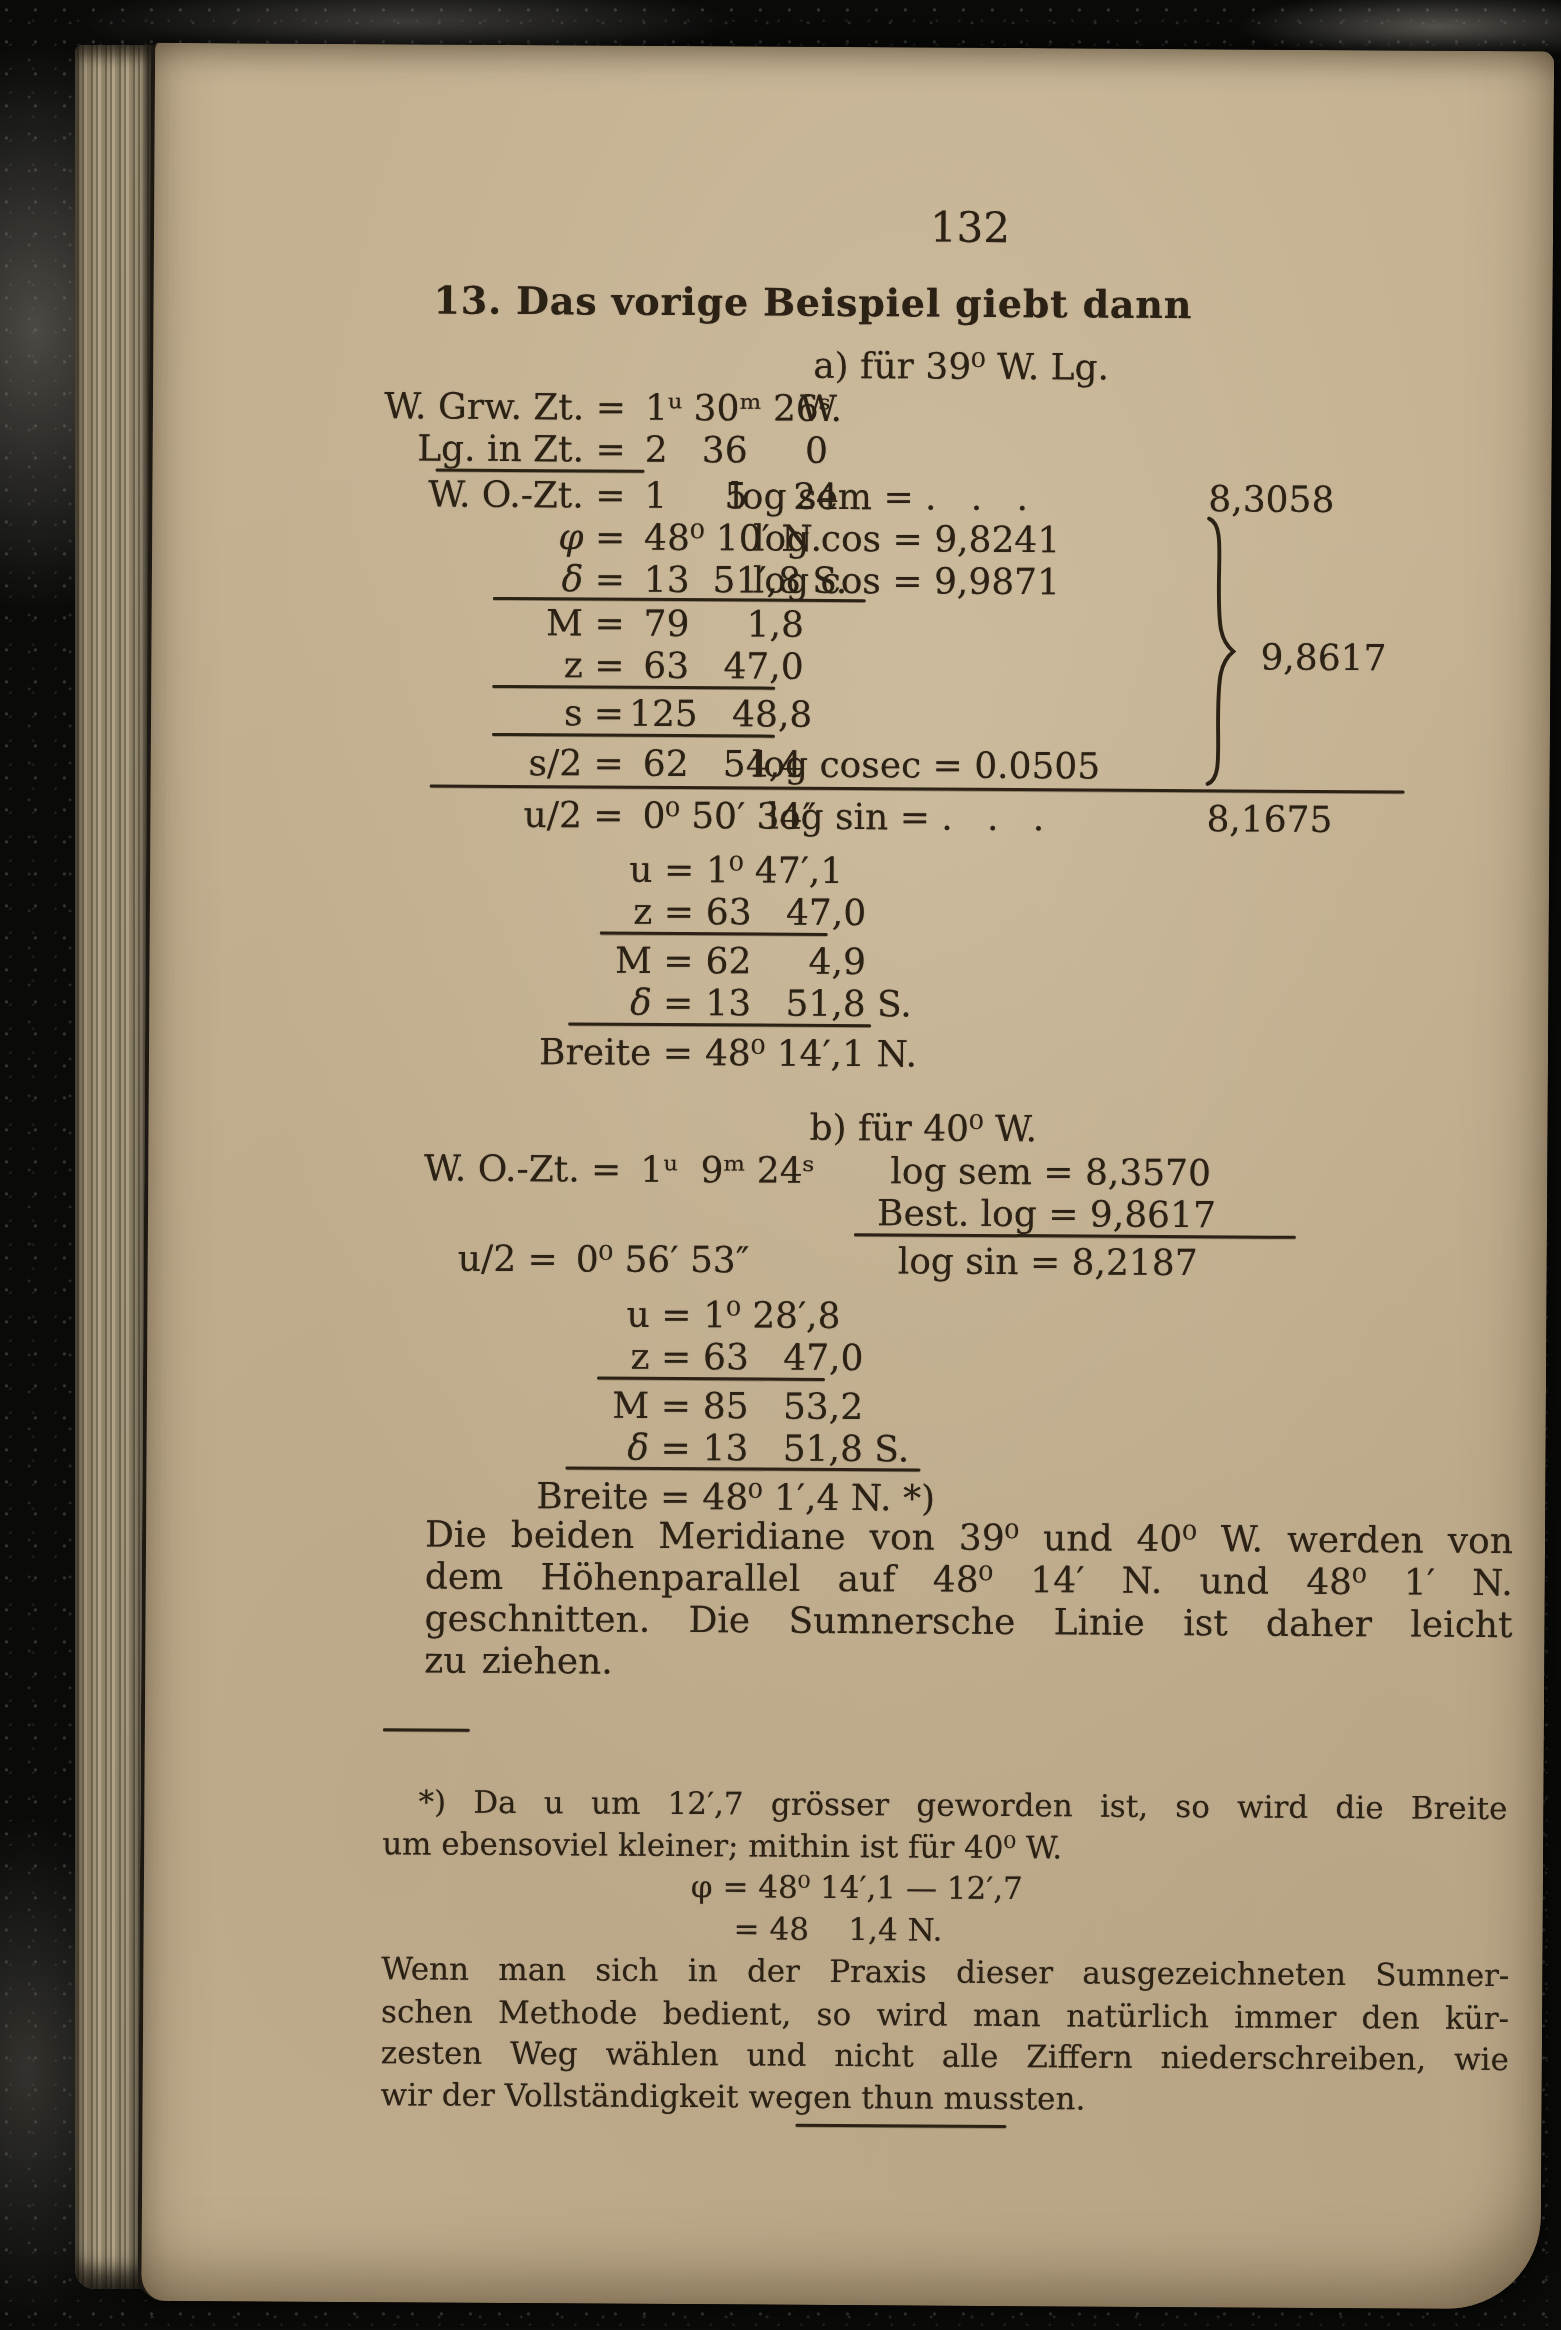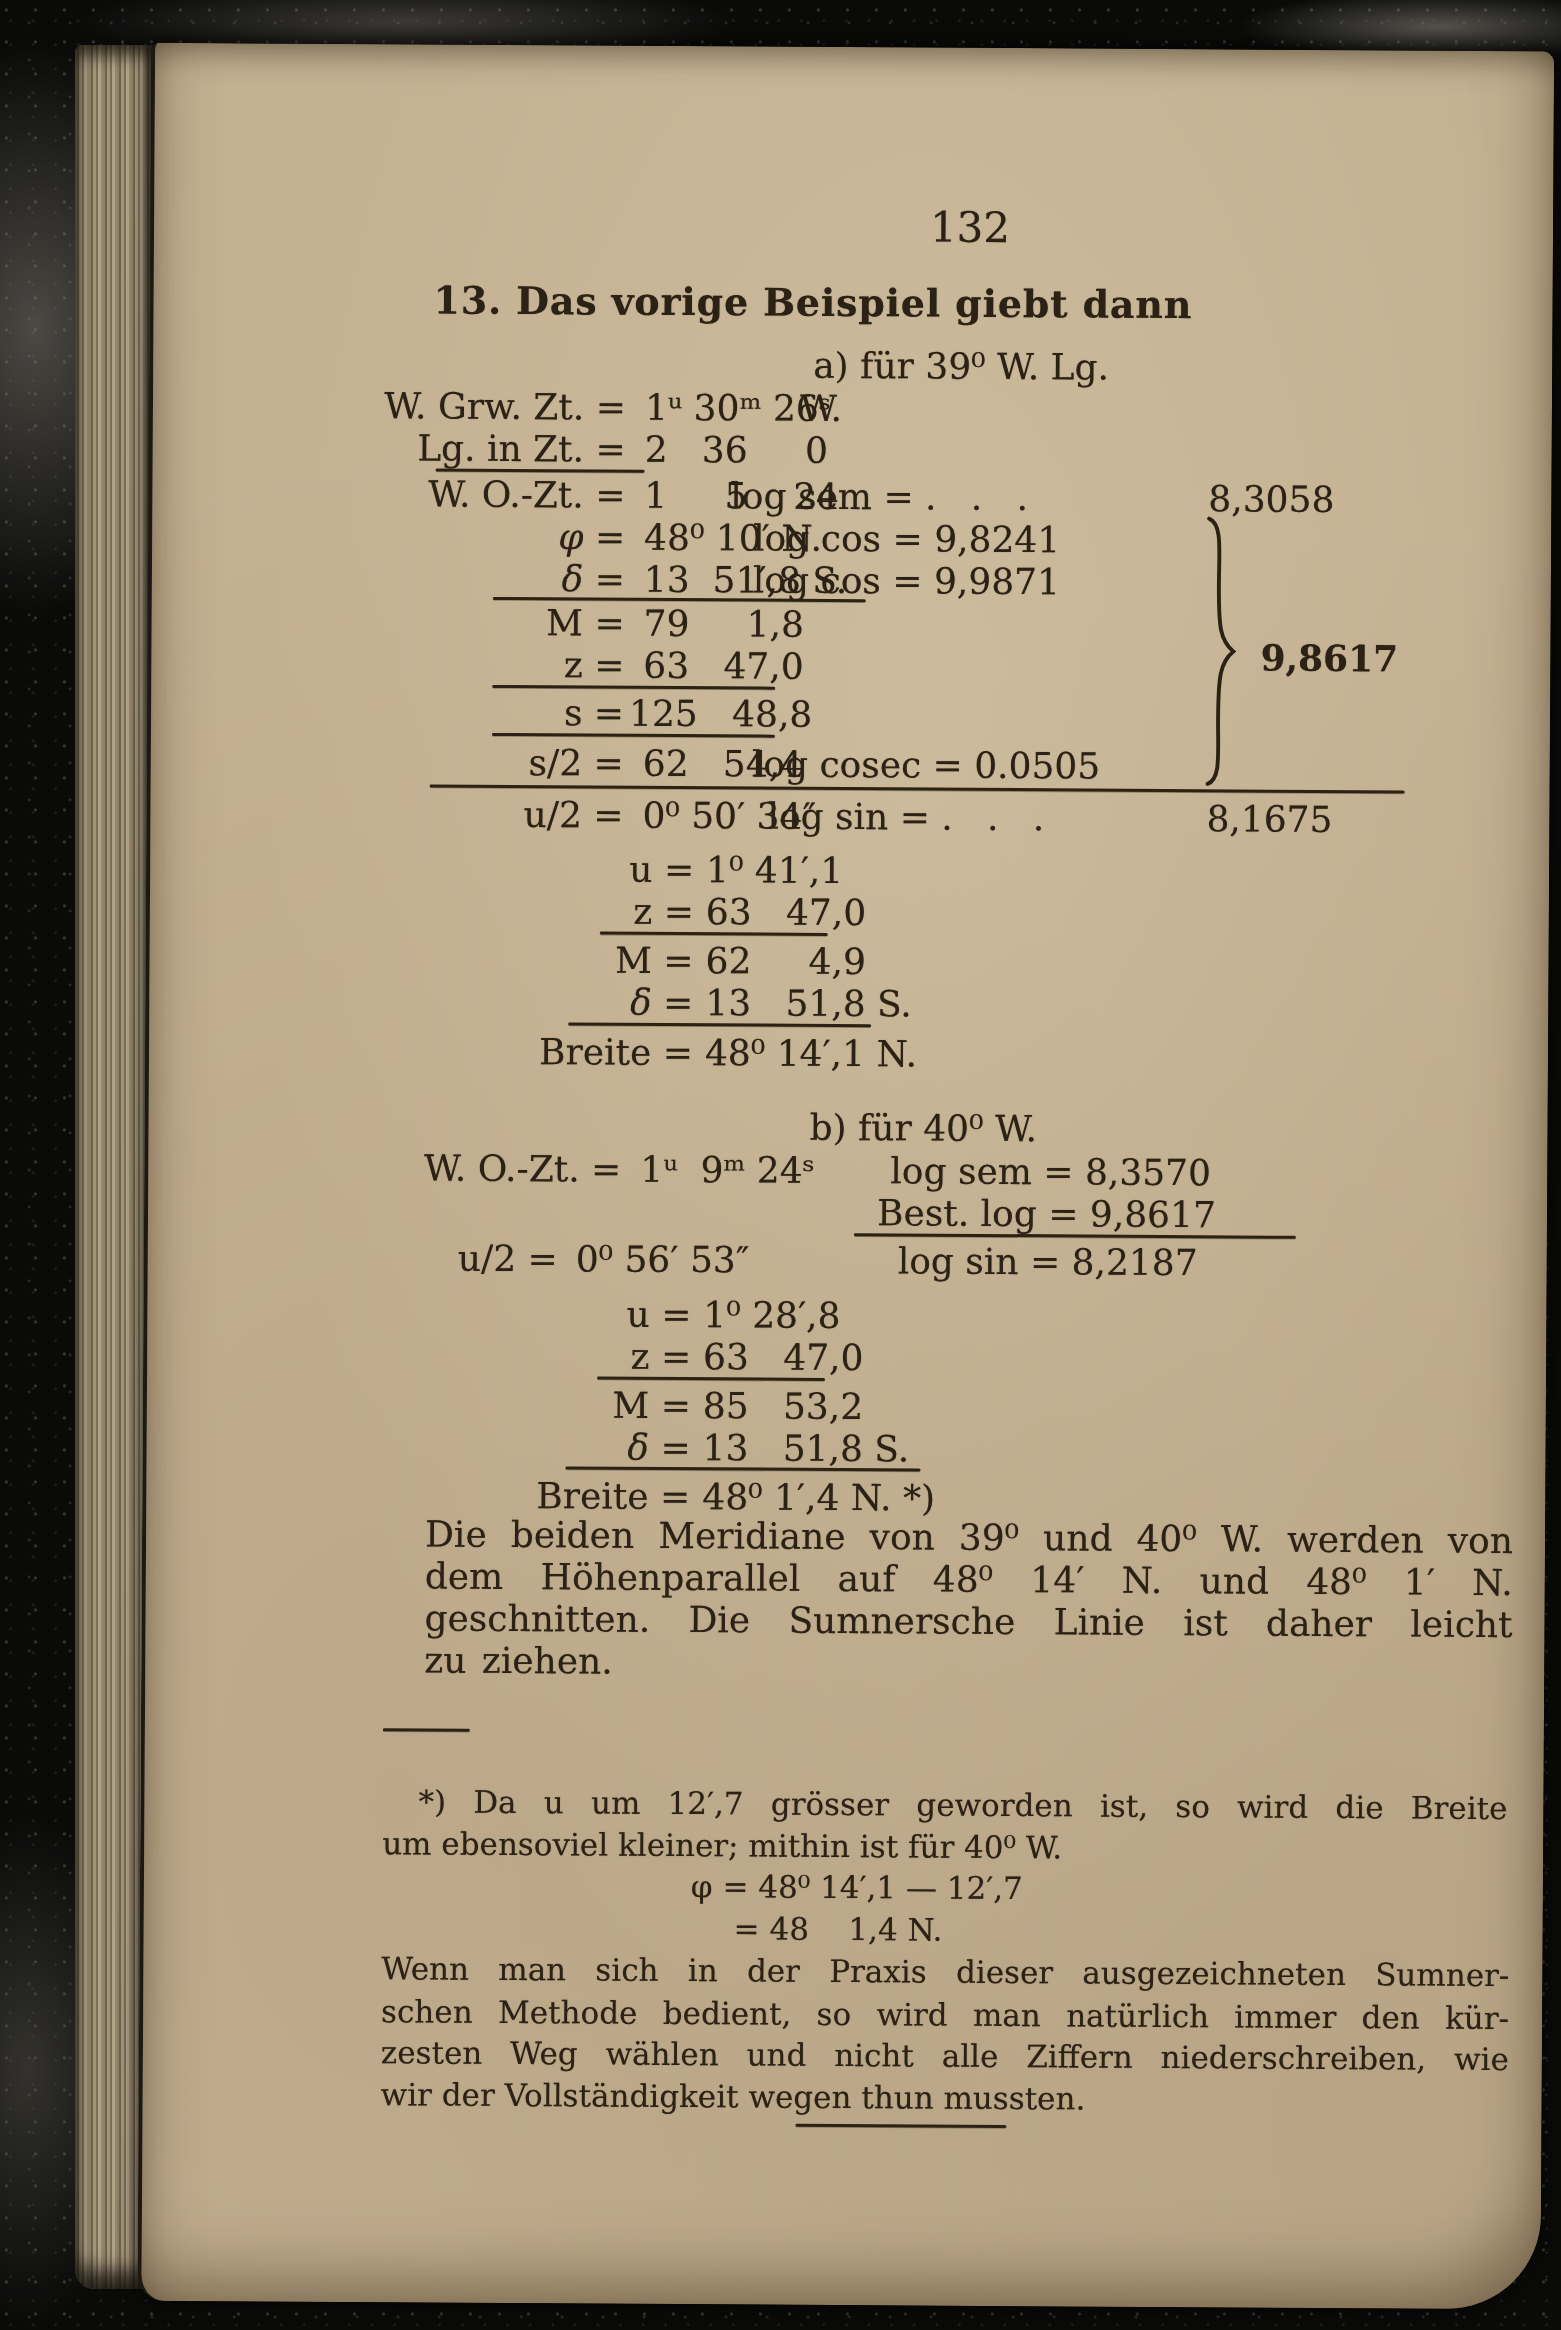--- a/index.html
+++ b/index.html
@@ -125,25 +125,25 @@
   <div class="row" style="top:749px">
     <span class="lbl">u/2 =</span>
     <span class="val">0⁰ 50′ 34″</span>
     <span class="logc" style="left:617px">log sin = .   .   .</span>
     <span class="res">8,1675</span>
   </div>
 
   <svg class="abs" style="left:1049px;top:467px;" width="36" height="270" viewBox="0 0 46 346">
     <path d="M10 3 C27 10 23 42 23 88 C23 142 25 159 42 173 C25 187 23 206 23 260 C23 306 27 337 10 343" fill="none" stroke="#2b2114" stroke-width="5" stroke-linecap="round"></path>
   </svg>
-  <div class="abs" style="left:1109px;top:587px;font-size:36px;font-weight:bold;">9,8617</div>
+  <div class="abs" style="left:1109px;top:587px;font-size:36px;">9,8617</div>
 
   <div class="row" style="top:803px">
     <span class="mlbl">u =</span>
-    <span class="mval">1⁰ 41′,1</span>
+    <span class="mval">1⁰ 47′,1</span>
   </div>
   <div class="row" style="top:845px">
     <span class="mlbl">z =</span>
     <span class="mval">63   47,0</span>
   </div>
   <div class="rule" style="top:886px;left:450px;width:228px;"></div>
   <div class="row" style="top:894px">
     <span class="mlbl">M =</span>
     <span class="mval">62     4,9</span>
   </div>

